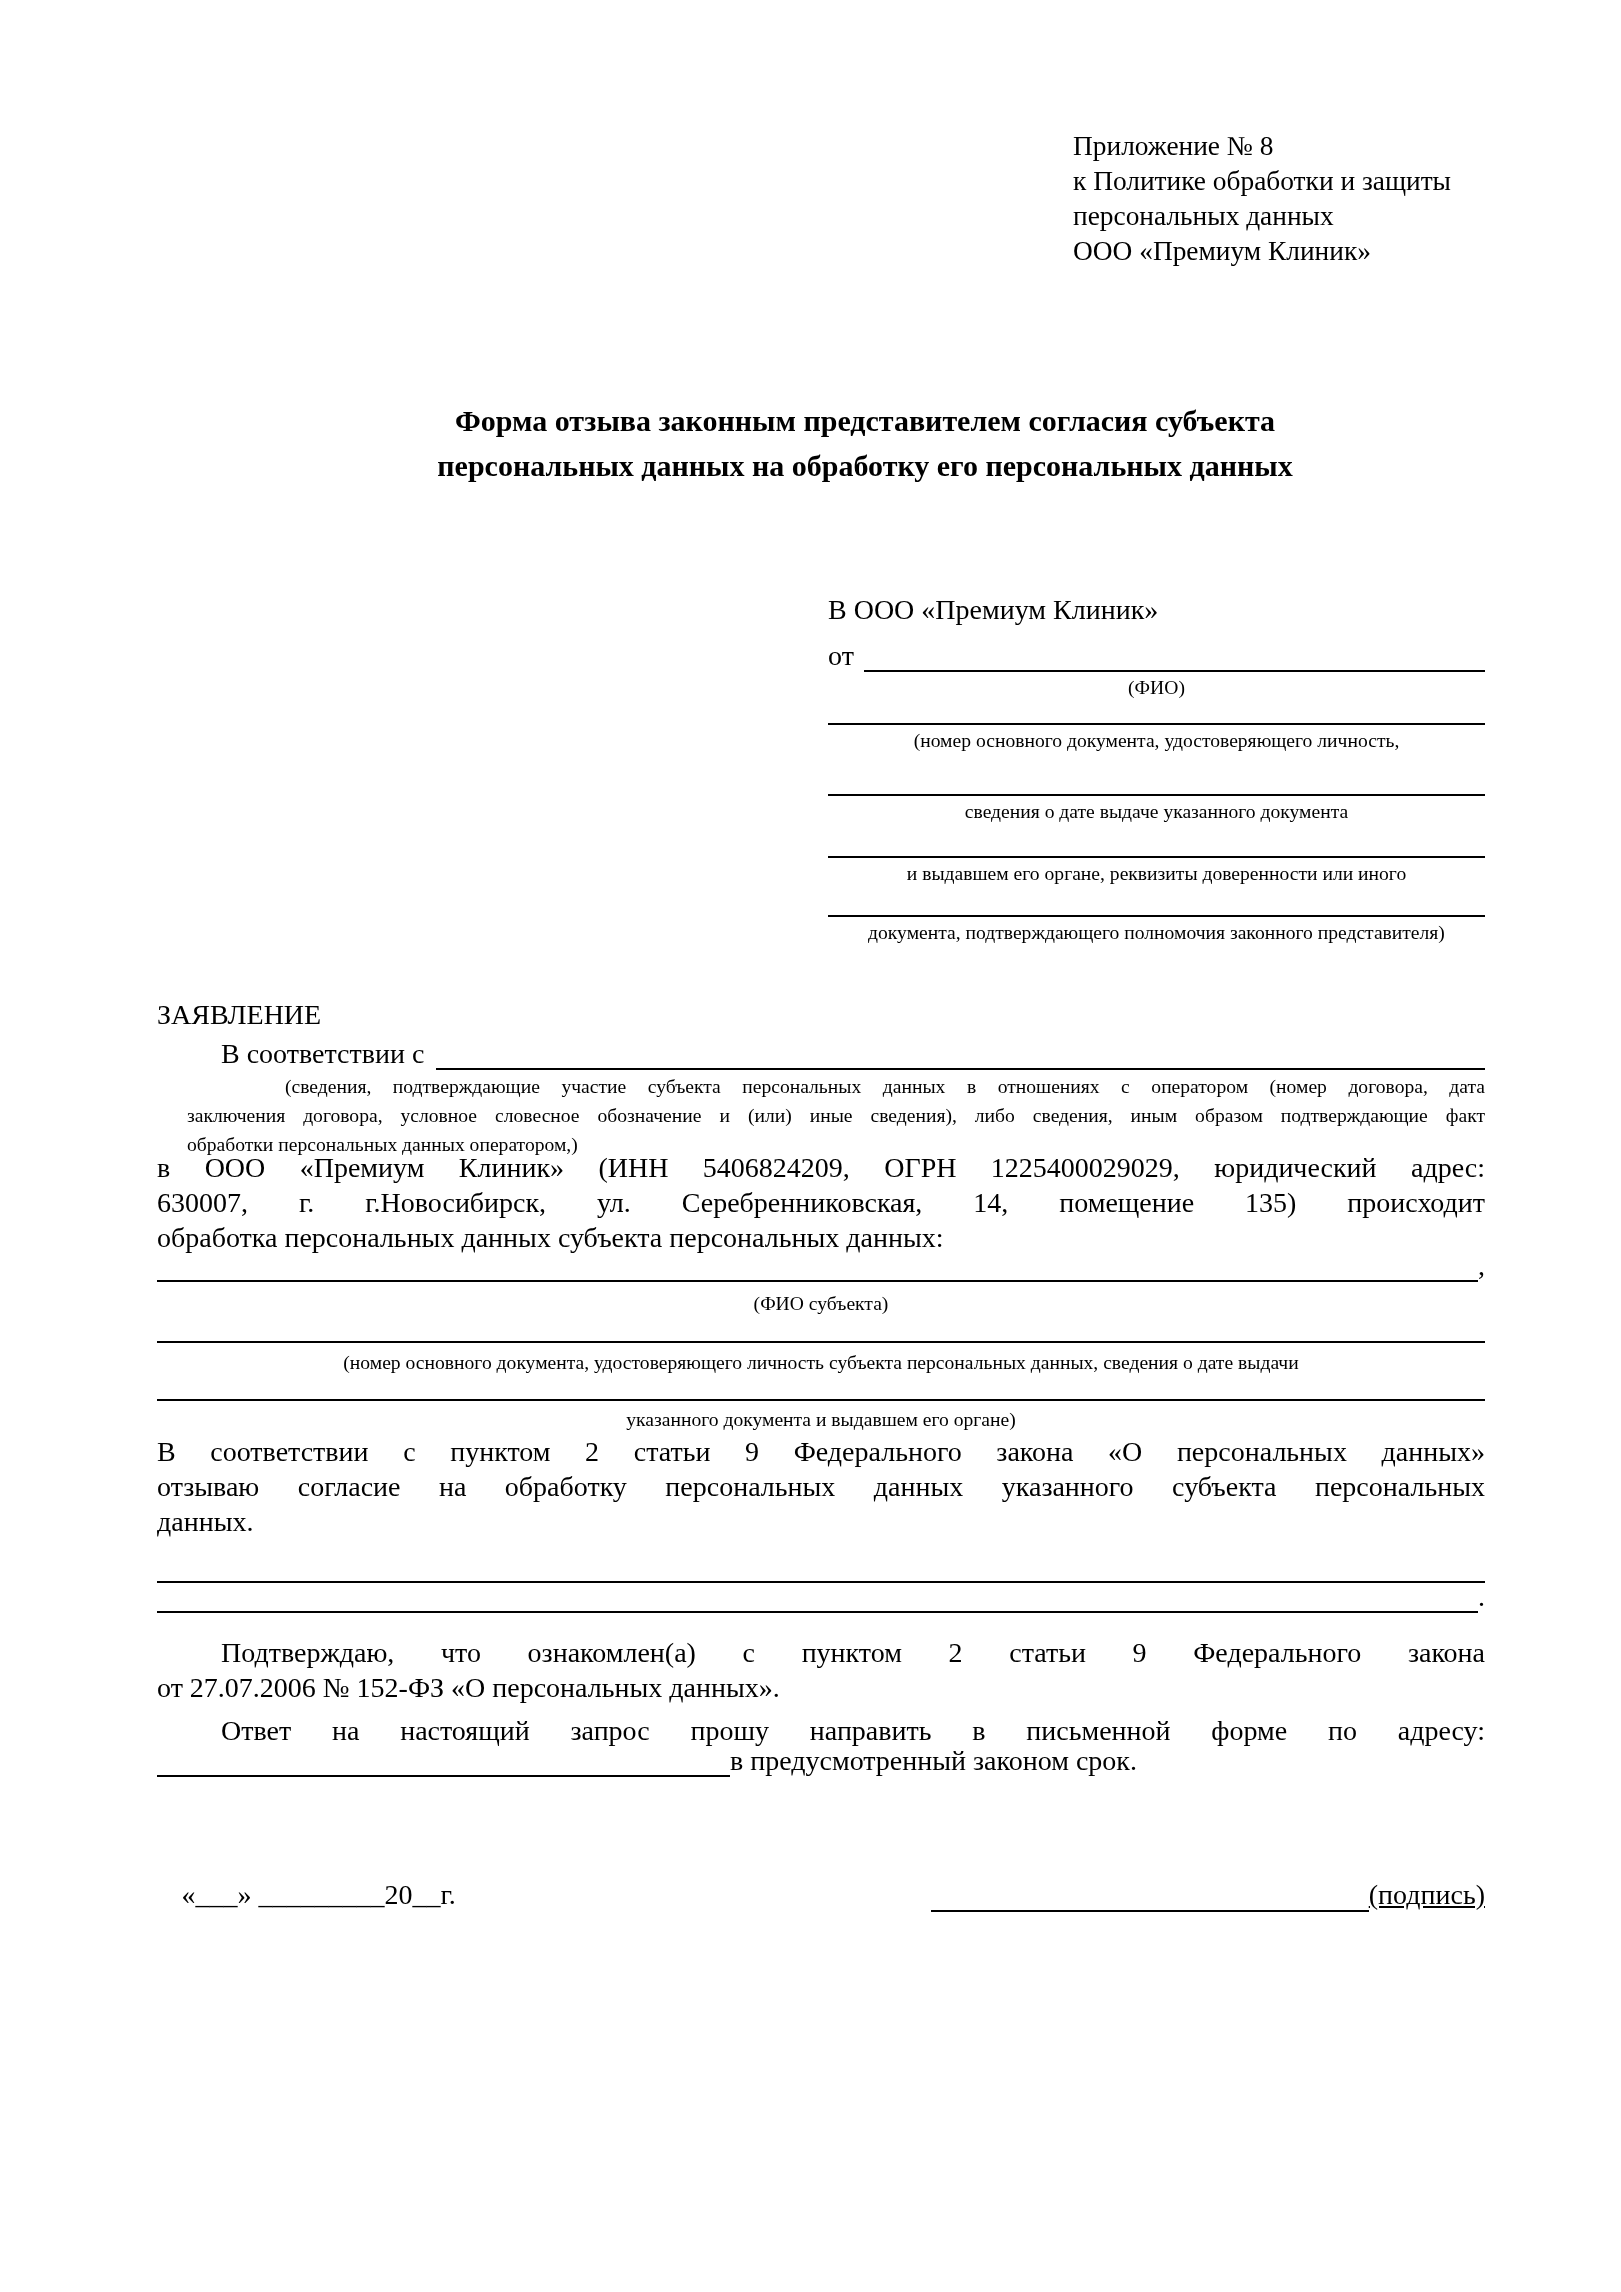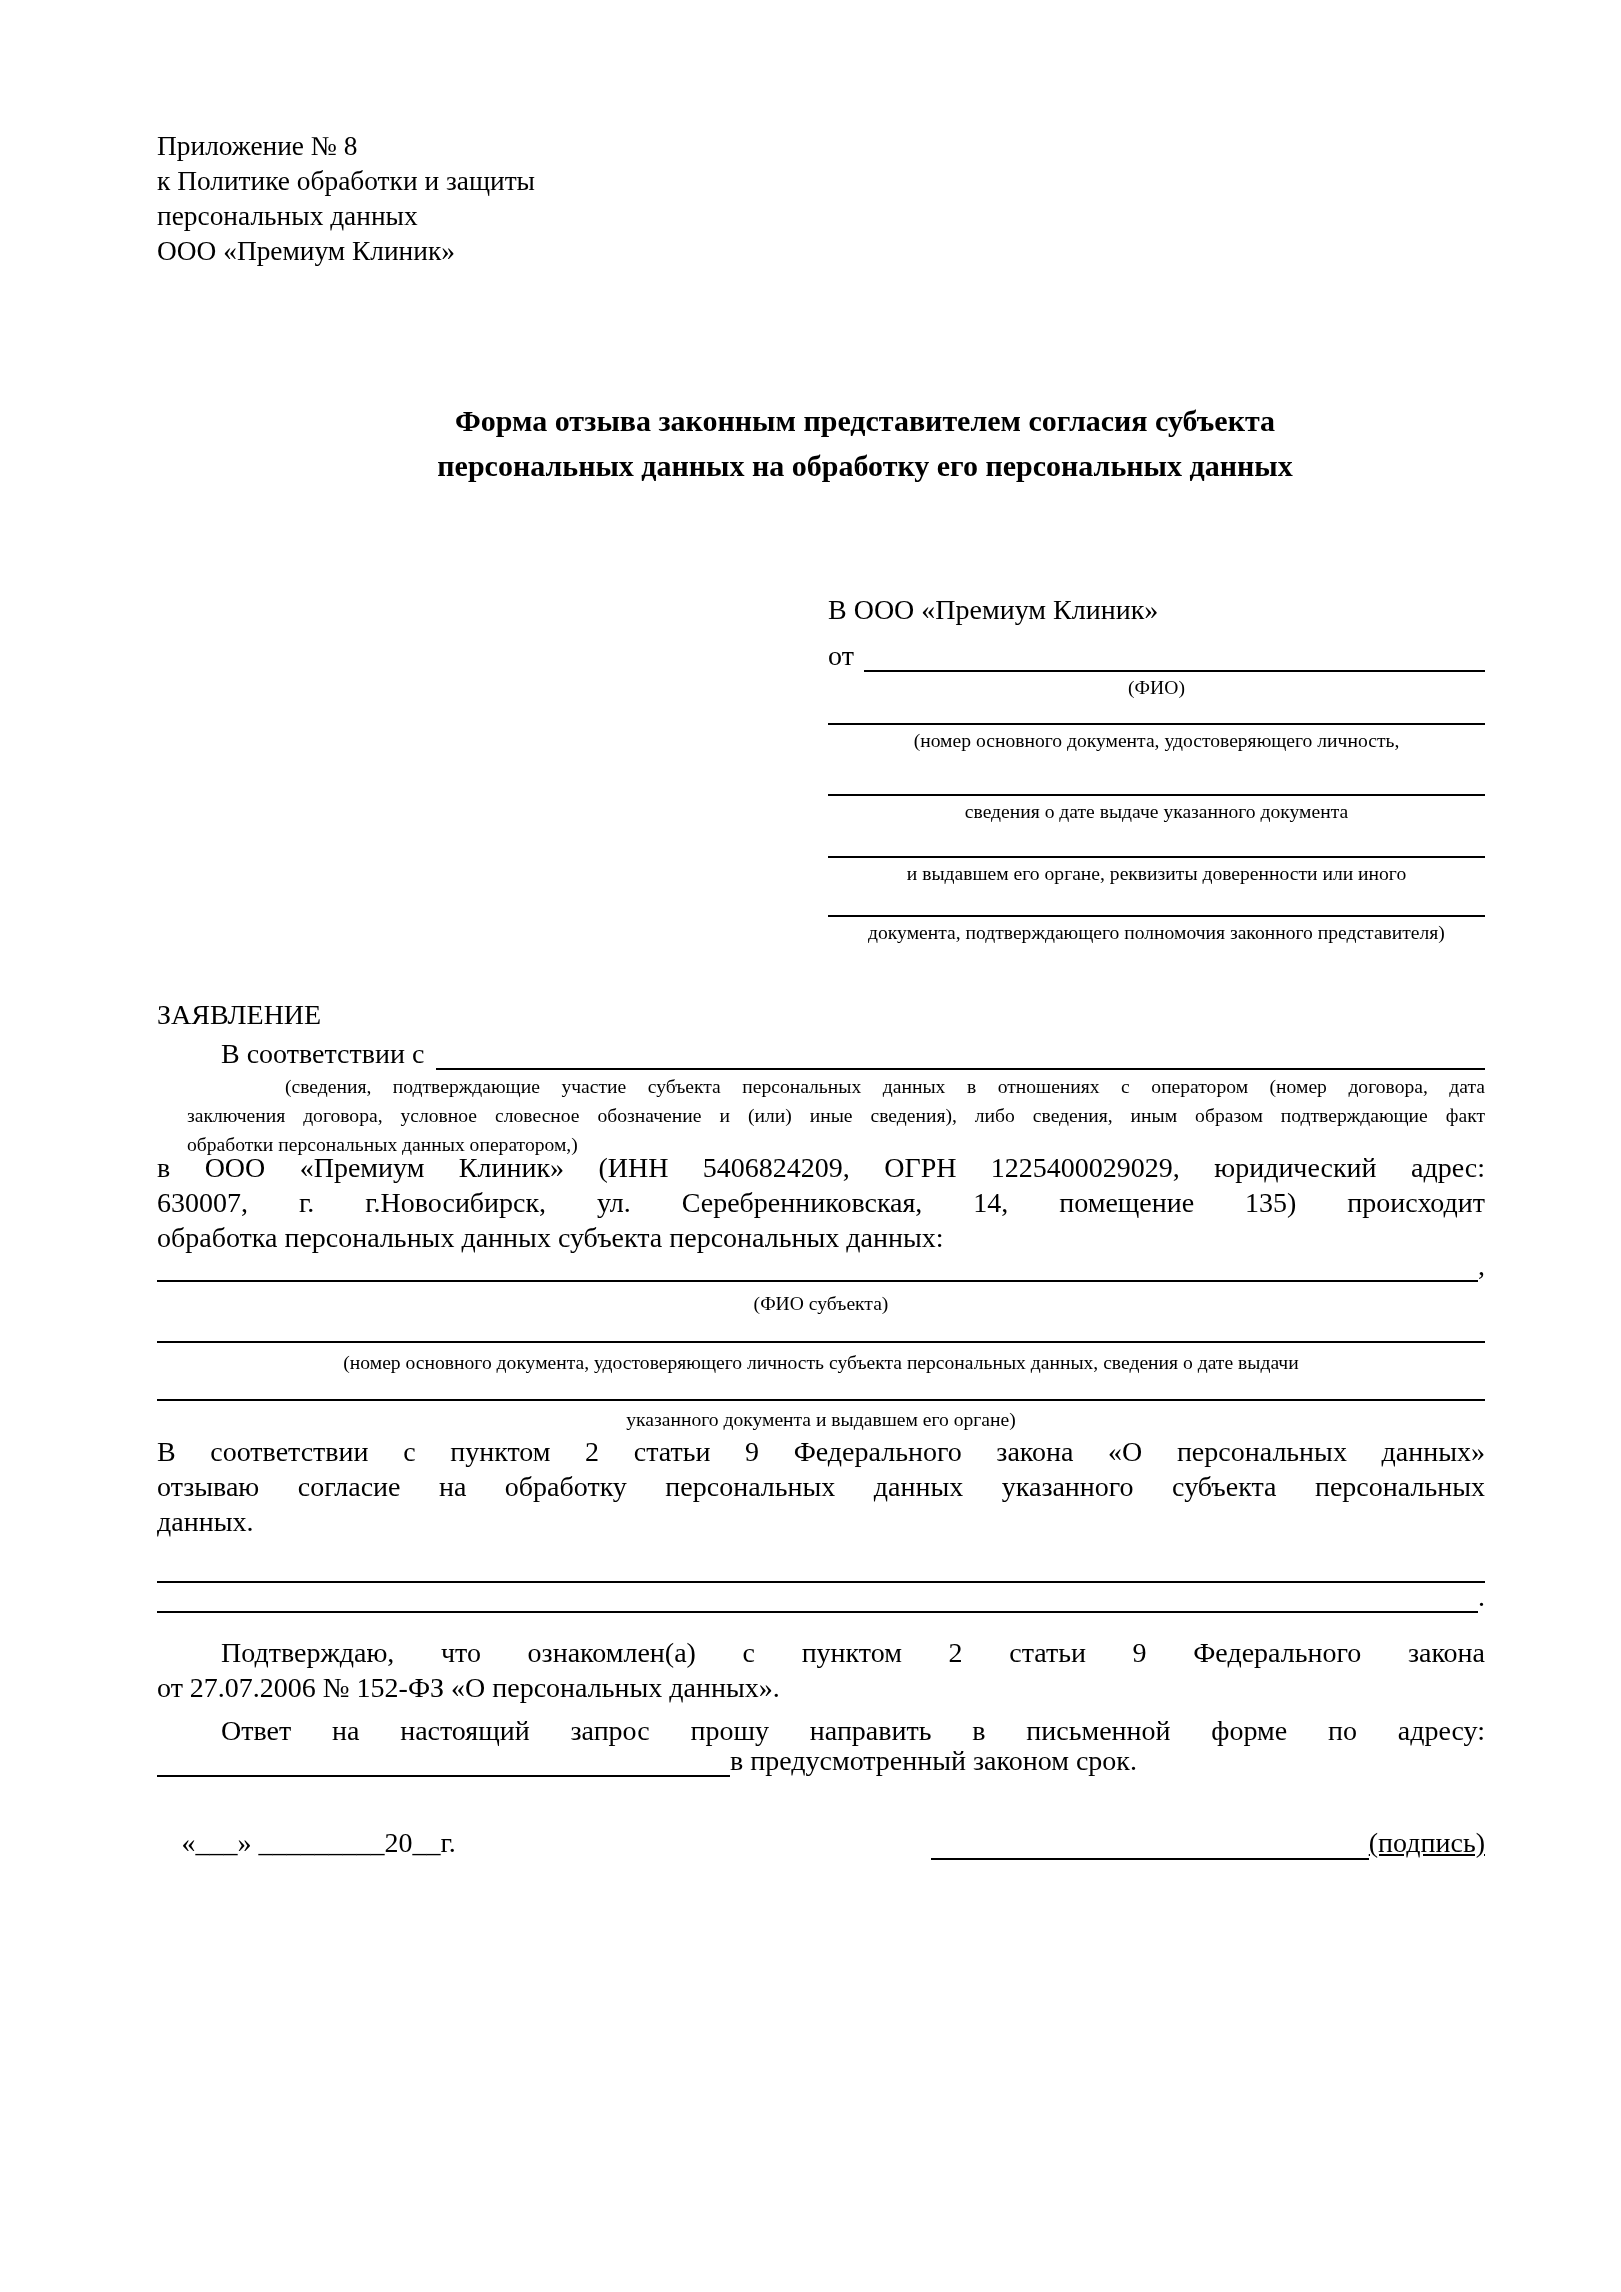--- a/index.html
+++ b/index.html
@@ -15,20 +15,21 @@
   }
   .content {
     position: absolute;
     left: 157px;
     top: 0;
     width: 1328px;
   }
   
   .appendix {
     margin-top: 129px;
+    margin-left: 916px;
     font-size: 27.4px;
     line-height: 35px;
   }
   
   .title {
     margin-top: 129px;
     padding-left: 88px;
     font-size: 30px;
     font-weight: bold;
     line-height: 45px;
@@ -69,21 +70,21 @@
   .wd-par { margin-top: 2px; }
   .reason-row { margin-top: 13.7px; height: 33px; padding-left: 64px; font-size: 28px; }
   .reason-row .t { word-spacing: 4.9px; padding-right: 13.7px; }
   .ul3 { height: 44px; border-bottom: 2.9px solid #000; }
   .period-row { height: 30px; font-size: 28px; }
   .cf-par { margin-top: 22px; }
   .resp-line { margin-top: 7.8px; padding-left: 64px; }
   .resp-row { height: 29px; font-size: 28px; }
   .resp-row .blank { flex: 0 0 573px; align-self: stretch; border-bottom: 2.9px solid #000; }
   
-  .footer-row { margin-top: 48px; font-size: 28px; line-height: 35px; display: flex; align-items: flex-end; text-align: right; }
+  .footer-row { margin-top: 100px; font-size: 28px; line-height: 35px; display: flex; align-items: flex-end; text-align: right; }
   .date { padding-left: 24.5px; white-space: pre; }
   .sig { margin-left: auto; width: 554px; display: flex; align-items: flex-end; text-decoration: underline; }
 </style>
 </head>
 <body>
 
 <div class="page">
   <div class="content">
 
     <div class="appendix">

